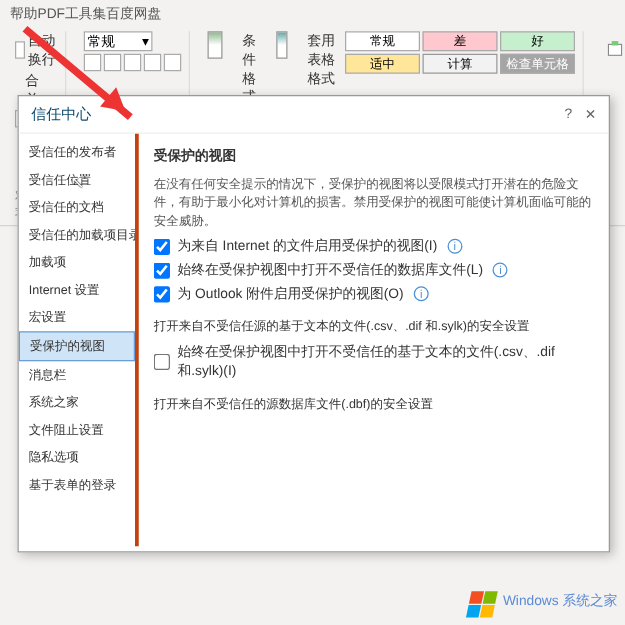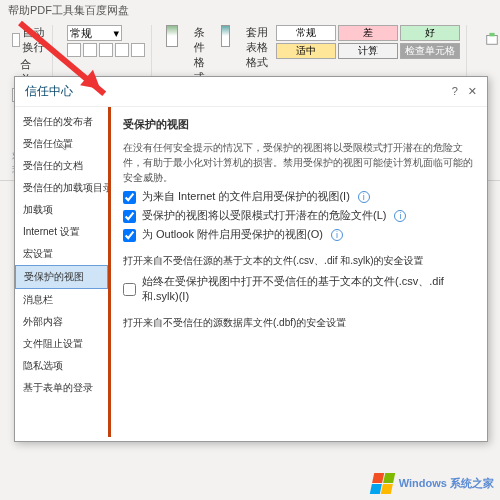--- a/index.html
+++ b/index.html
@@ -36,21 +36,21 @@
 .content{flex:1;padding:10px 12px;overflow:hidden}
 .content h3{font-size:11px;font-weight:bold;color:#333;margin-bottom:8px}
 .desc{font-size:10px;color:#555;line-height:1.5;margin-bottom:1px}
 .chk{display:flex;align-items:center;gap:6px;margin:4px 0;font-size:10px;color:#333}
 .chk input{margin-top:1px}
 .chk .info{display:inline-block;width:12px;height:12px;border-radius:50%;border:1px solid #4a90d9;color:#4a90d9;font-size:9px;text-align:center;line-height:11px;margin-left:2px}
 .sub-h{font-size:10px;font-weight:normal;color:#333;margin:12px 0 6px}
 .arrow{position:absolute;left:20px;top:20px;pointer-events:none;z-index:50}
 .arrow-line{width:110px;height:6px;background:#e33;transform:rotate(40deg);transform-origin:left center;position:relative}
 .arrow-line:after{content:"";position:absolute;right:-4px;top:-8px;border:10px solid transparent;border-left:18px solid #e33}
-.watermark{position:absolute;right:6px;bottom:6px;display:flex;align-items:center;gap:6px;font-size:14px;color:#5b8bd4;font-weight:700}
+.watermark{position:absolute;right:6px;bottom:6px;display:flex;gap:6px;font-size:14px;color:#5b8bd4;font-weight:400}
 .win-flag{display:grid;grid-template-columns:10px 10px;grid-template-rows:10px 10px;gap:1px;transform:skewX(-12deg)}
 .wf1{background:#f25022}.wf2{background:#7fba00}.wf3{background:#00a4ef}.wf4{background:#ffb900}
 .cursor{position:absolute;left:56px;top:137px;z-index:60;font-size:14px;color:#fff;text-shadow:0 0 1px #000,0 0 1px #000}
 </style>
 </head>
 <body>
 
 <div class="ribbon-tabs">
   <span>帮助</span>
   <span>PDF工具集</span>
@@ -146,36 +146,36 @@
     <div class="sidepanel">
       <div class="sp">受信任的发布者</div>
       <div class="sp">受信任位置</div>
       <div class="sp">受信任的文档</div>
       <div class="sp">受信任的加载项目录</div>
       <div class="sp">加载项</div>
       <div class="sp">Internet 设置</div>
       <div class="sp">宏设置</div>
       <div class="sp sel">受保护的视图</div>
       <div class="sp">消息栏</div>
-      <div class="sp">外部内容</div>
+      <div class="sp">系统之家</div>
       <div class="sp">文件阻止设置</div>
       <div class="sp">隐私选项</div>
       <div class="sp">基于表单的登录</div>
     </div>
     <div class="content">
       <h3>受保护的视图</h3>
       <p class="desc">在没有任何安全提示的情况下，受保护的视图将以受限模式打开潜在的危险文件，有助于最小化对计算机的损害。禁用受保护的视图可能使计算机面临可能的安全威胁。</p>
       <label class="chk">
           <input type="checkbox" checked="" style="">
           <span>为来自 Internet 的文件启用受保护的视图(I)</span>
           <span class="info">i</span>
         </label>
       <label class="chk">
           <input type="checkbox" checked="" style="">
-          <span>受保护的视图将以受限模式打开潜在的危险文件(L)</span>
+          <span>始终在受保护视图中打开不受信任的数据库文件(L)</span>
           <span class="info">i</span>
         </label>
       <label class="chk">
           <input type="checkbox" checked="" style="">
           <span>为 Outlook 附件启用受保护的视图(O)</span>
           <span class="info">i</span>
         </label>
 
       <div class="sub-h">打开来自不受信任源的基于文本的文件(.csv、.dif 和.sylk)的安全设置</div>
       <label class="chk">

